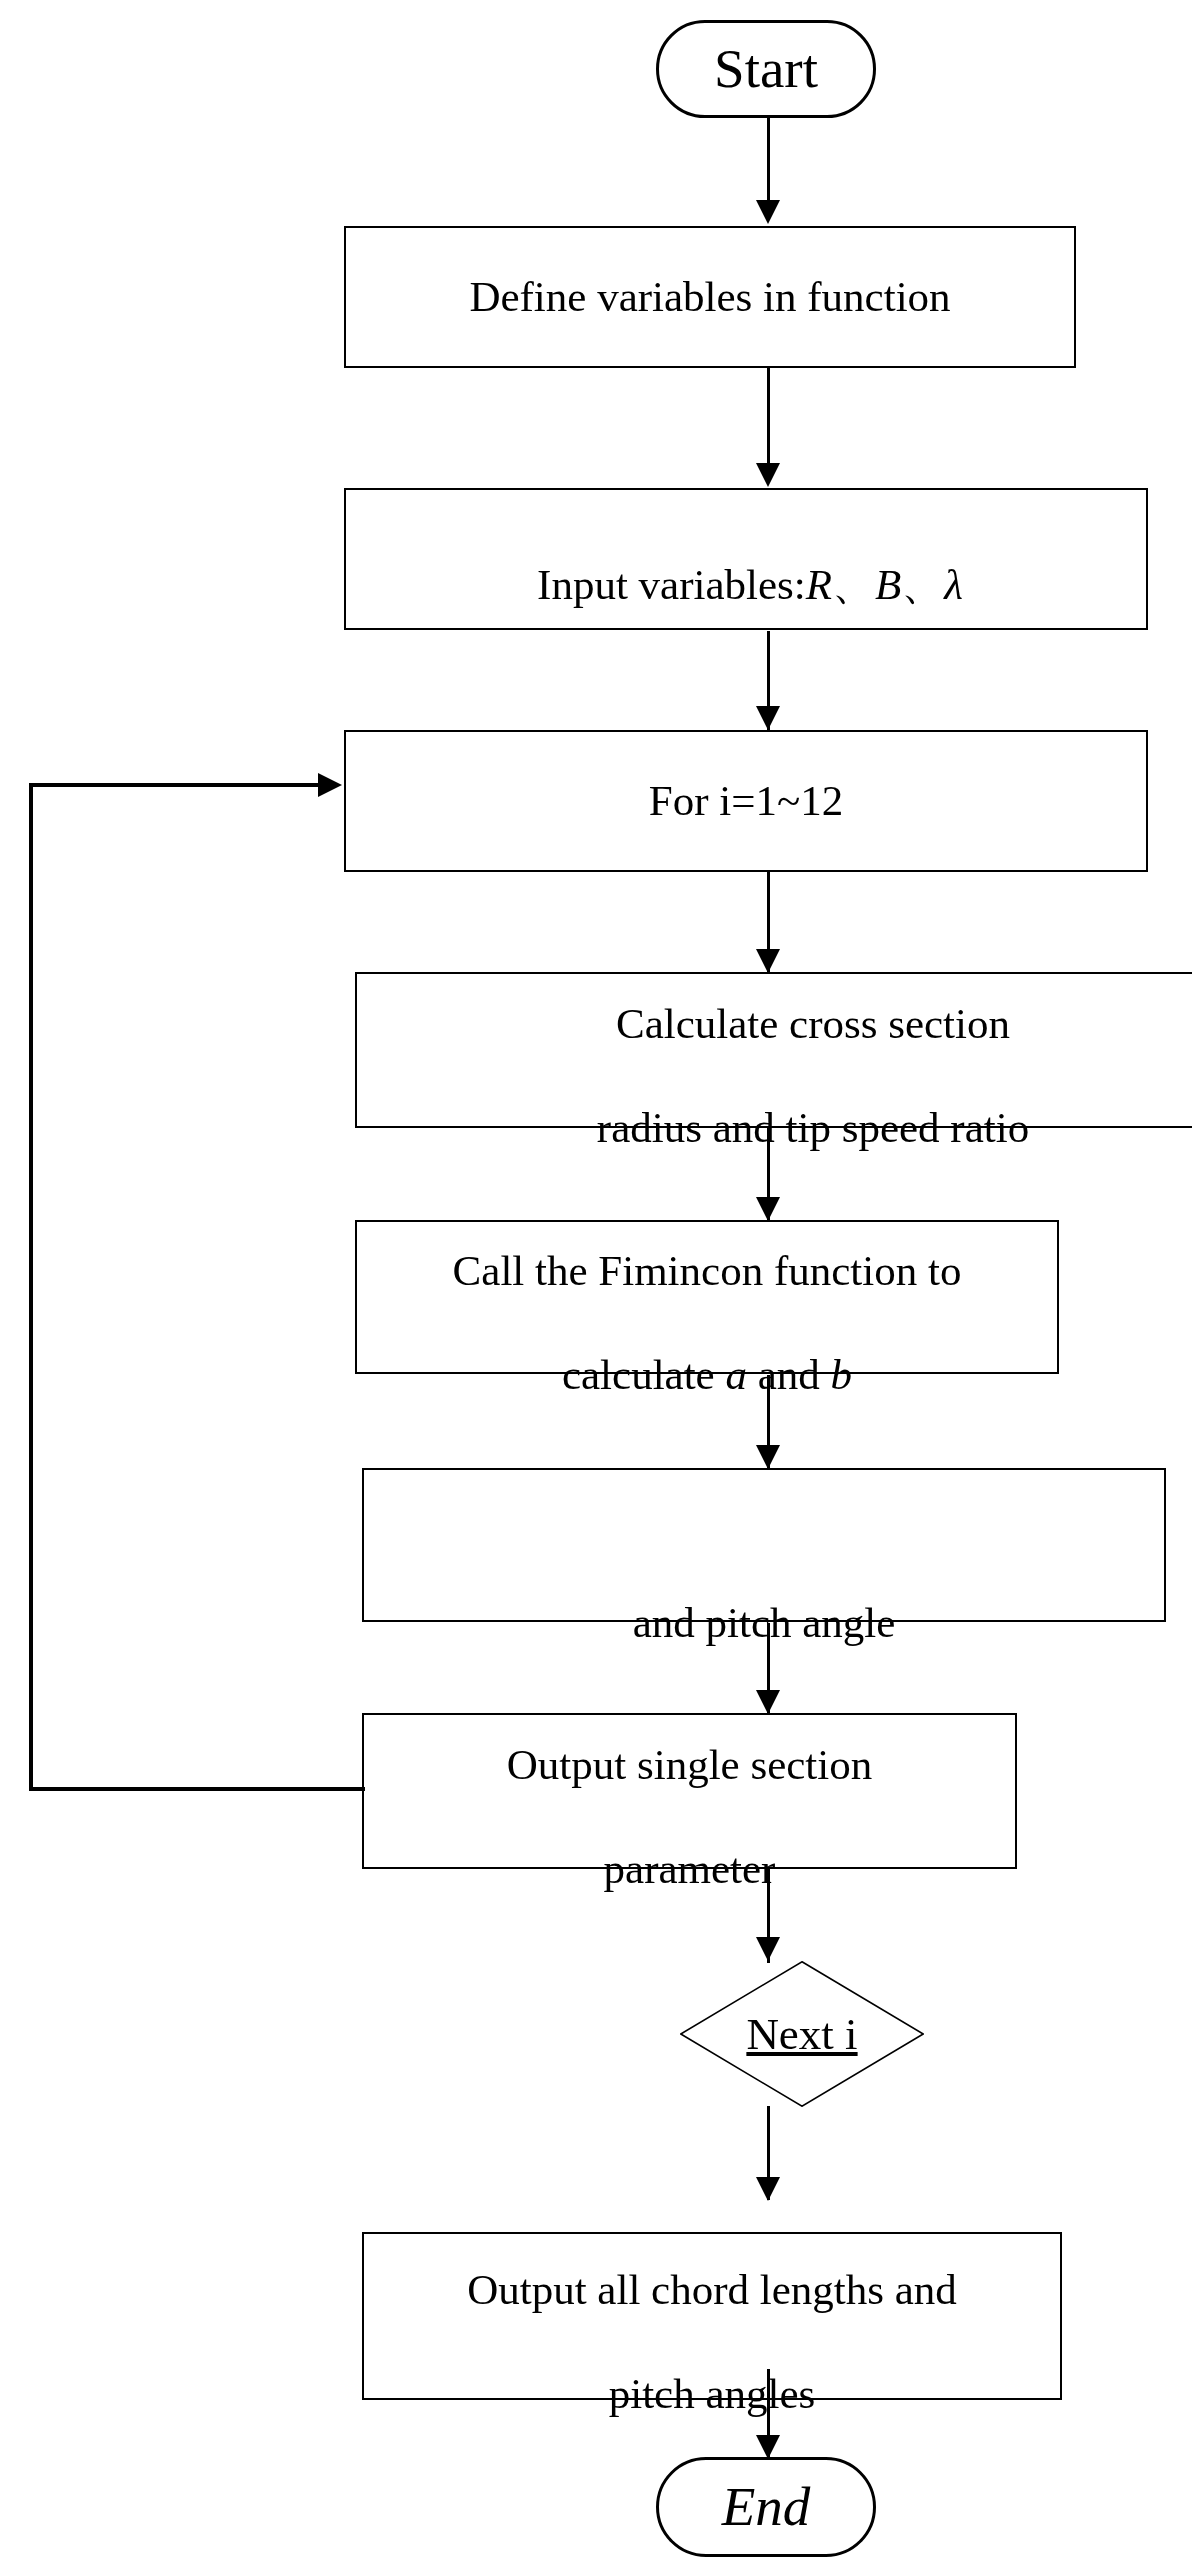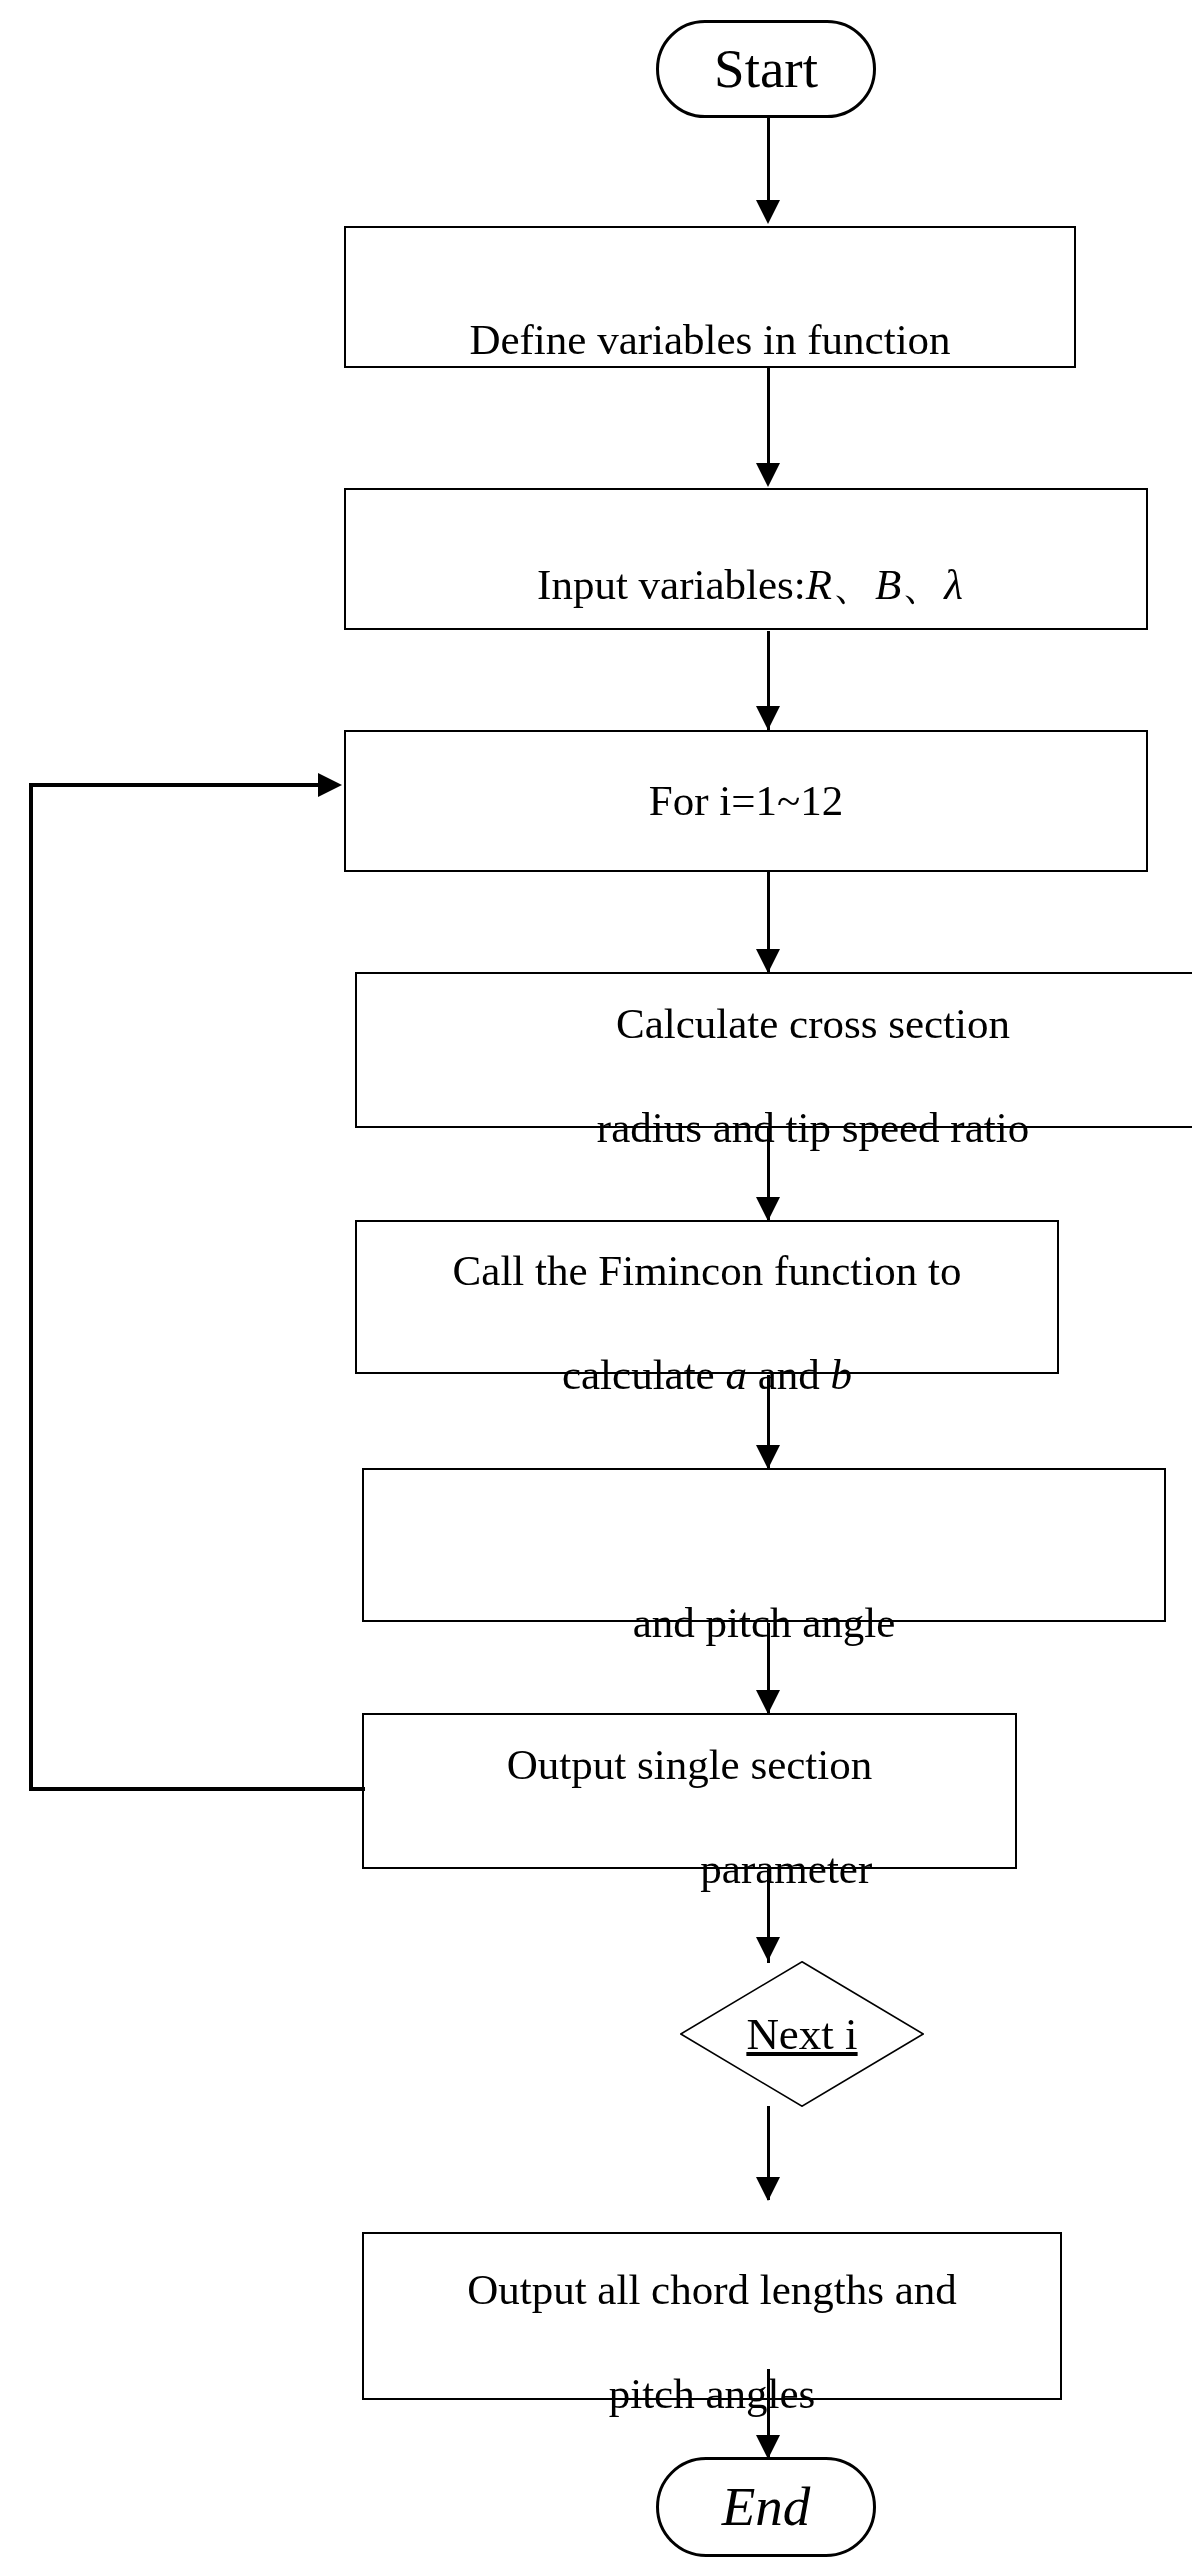--- a/index.html
+++ b/index.html
@@ -91,21 +91,21 @@
 
 <div id="canvas">
 
   <div class="node terminator" style="left:656px; top:20px; width:220px; height:98px;">
     <span>Start</span>
   </div>
 
   <div class="conn v-line" style="left:767px; top:118px; width:3.2px; height:84px;"></div>
   <div class="arrow-down" style="left:756px; top:200px;"></div>
 
-  <div class="node process" style="left:344px; top:226px; width:732px; height:142px;align-items:flex-end;">
+  <div class="node process" style="left:344px; top:226px; width:732px; height:142px;">
     <span>Define variables in function</span>
   </div>
 
   <div class="conn v-line" style="left:767px; top:368px; width:3.2px; height:96px;"></div>
   <div class="arrow-down" style="left:756px; top:463px;"></div>
 
   <div class="node process" style="left:344px; top:488px; width:804px; height:142px;padding-left:8px;">
     <span>
       <span>Input variables:</span><span class="ital">R</span><span>、</span><span class="ital">B</span><span>、</span><span class="ital">λ</span>
     </span>
@@ -144,21 +144,21 @@
   <div class="node process" style="left:362px; top:1468px; width:804px; height:154px;">
     <span>
       <br>
       <span>and pitch angle</span>
     </span>
   </div>
 
   <div class="conn v-line" style="left:767px; top:1623px; width:3.2px; height:94px;"></div>
   <div class="arrow-down" style="left:756px; top:1690px;"></div>
 
-  <div class="node process" style="left:362px; top:1713px; width:655px; height:156px;text-align:right;">
+  <div class="node process" style="left:362px; top:1713px; width:655px; height:156px;">
     <span>
       <span>Output single section</span><br>
       <span>parameter</span>
     </span>
   </div>
 
   <div class="conn h-line" style="left:29px; top:1787px; width:336px; height:4px;"></div>
   <div class="conn v-line" style="left:29px; top:783px; width:4px; height:1008px;"></div>
   <div class="conn h-line" style="left:29px; top:783px; width:290px; height:4px;"></div>
   <div class="arrow-right" style="left:318px; top:773px;"></div>

